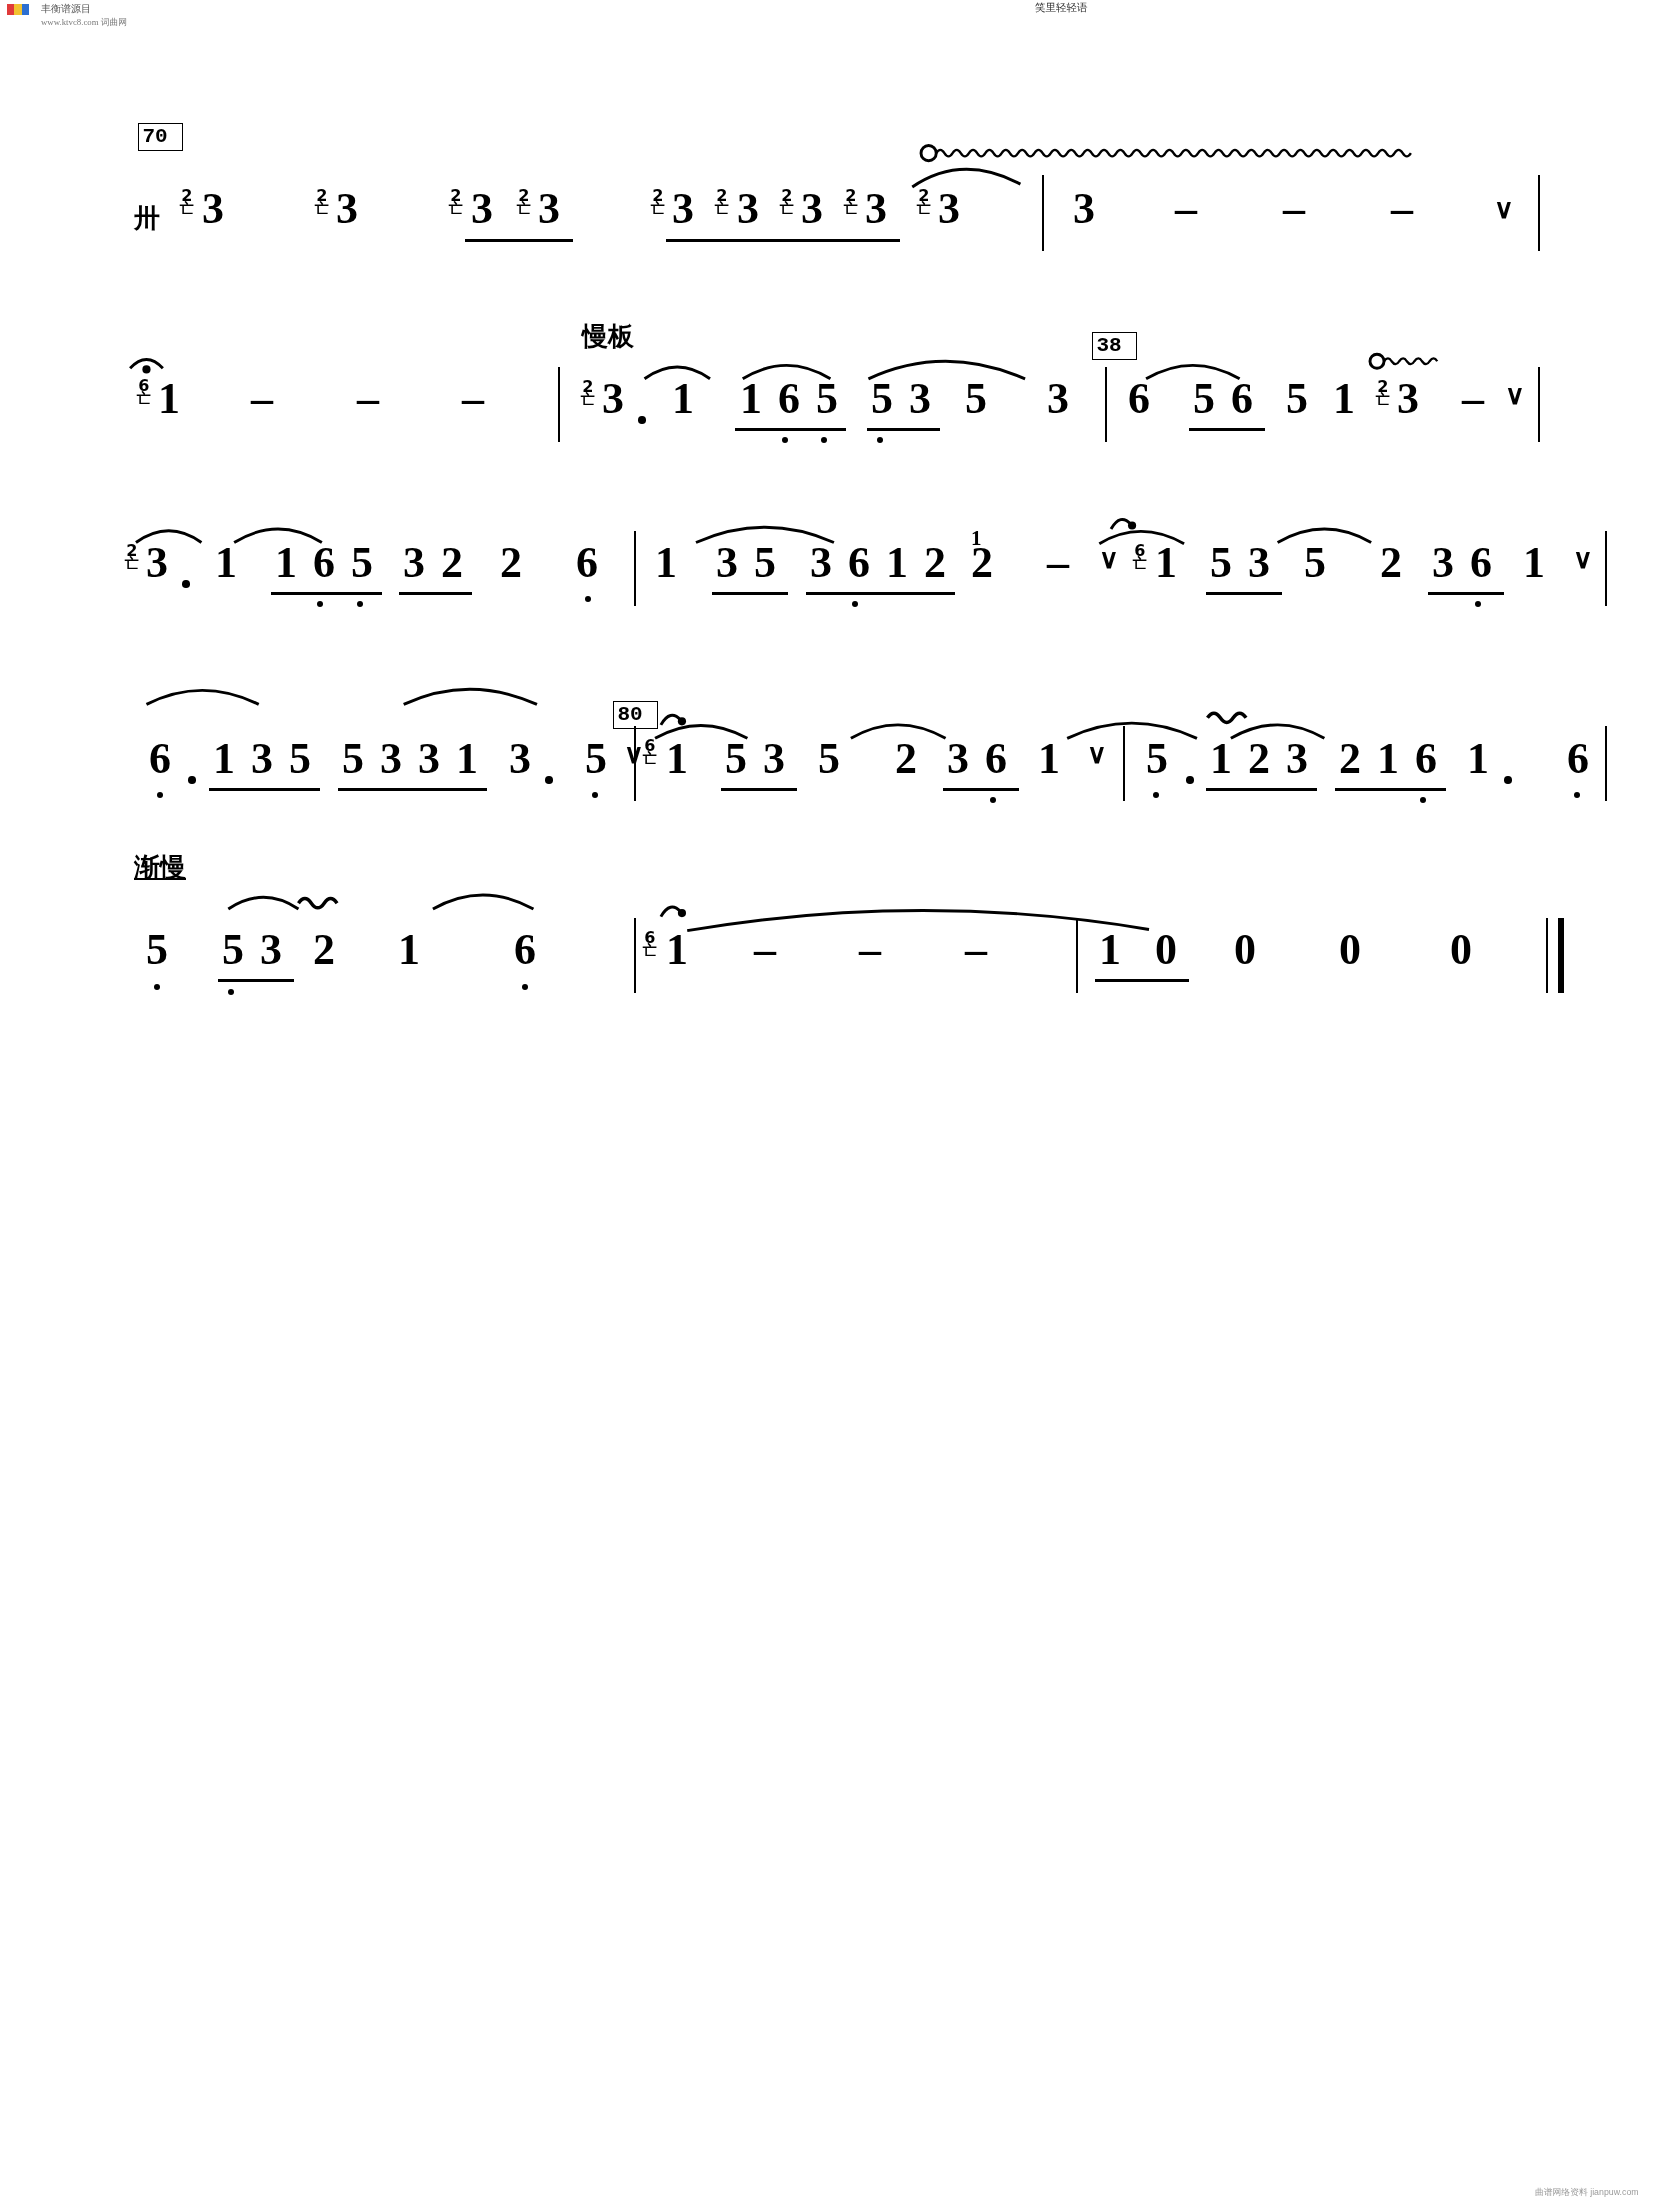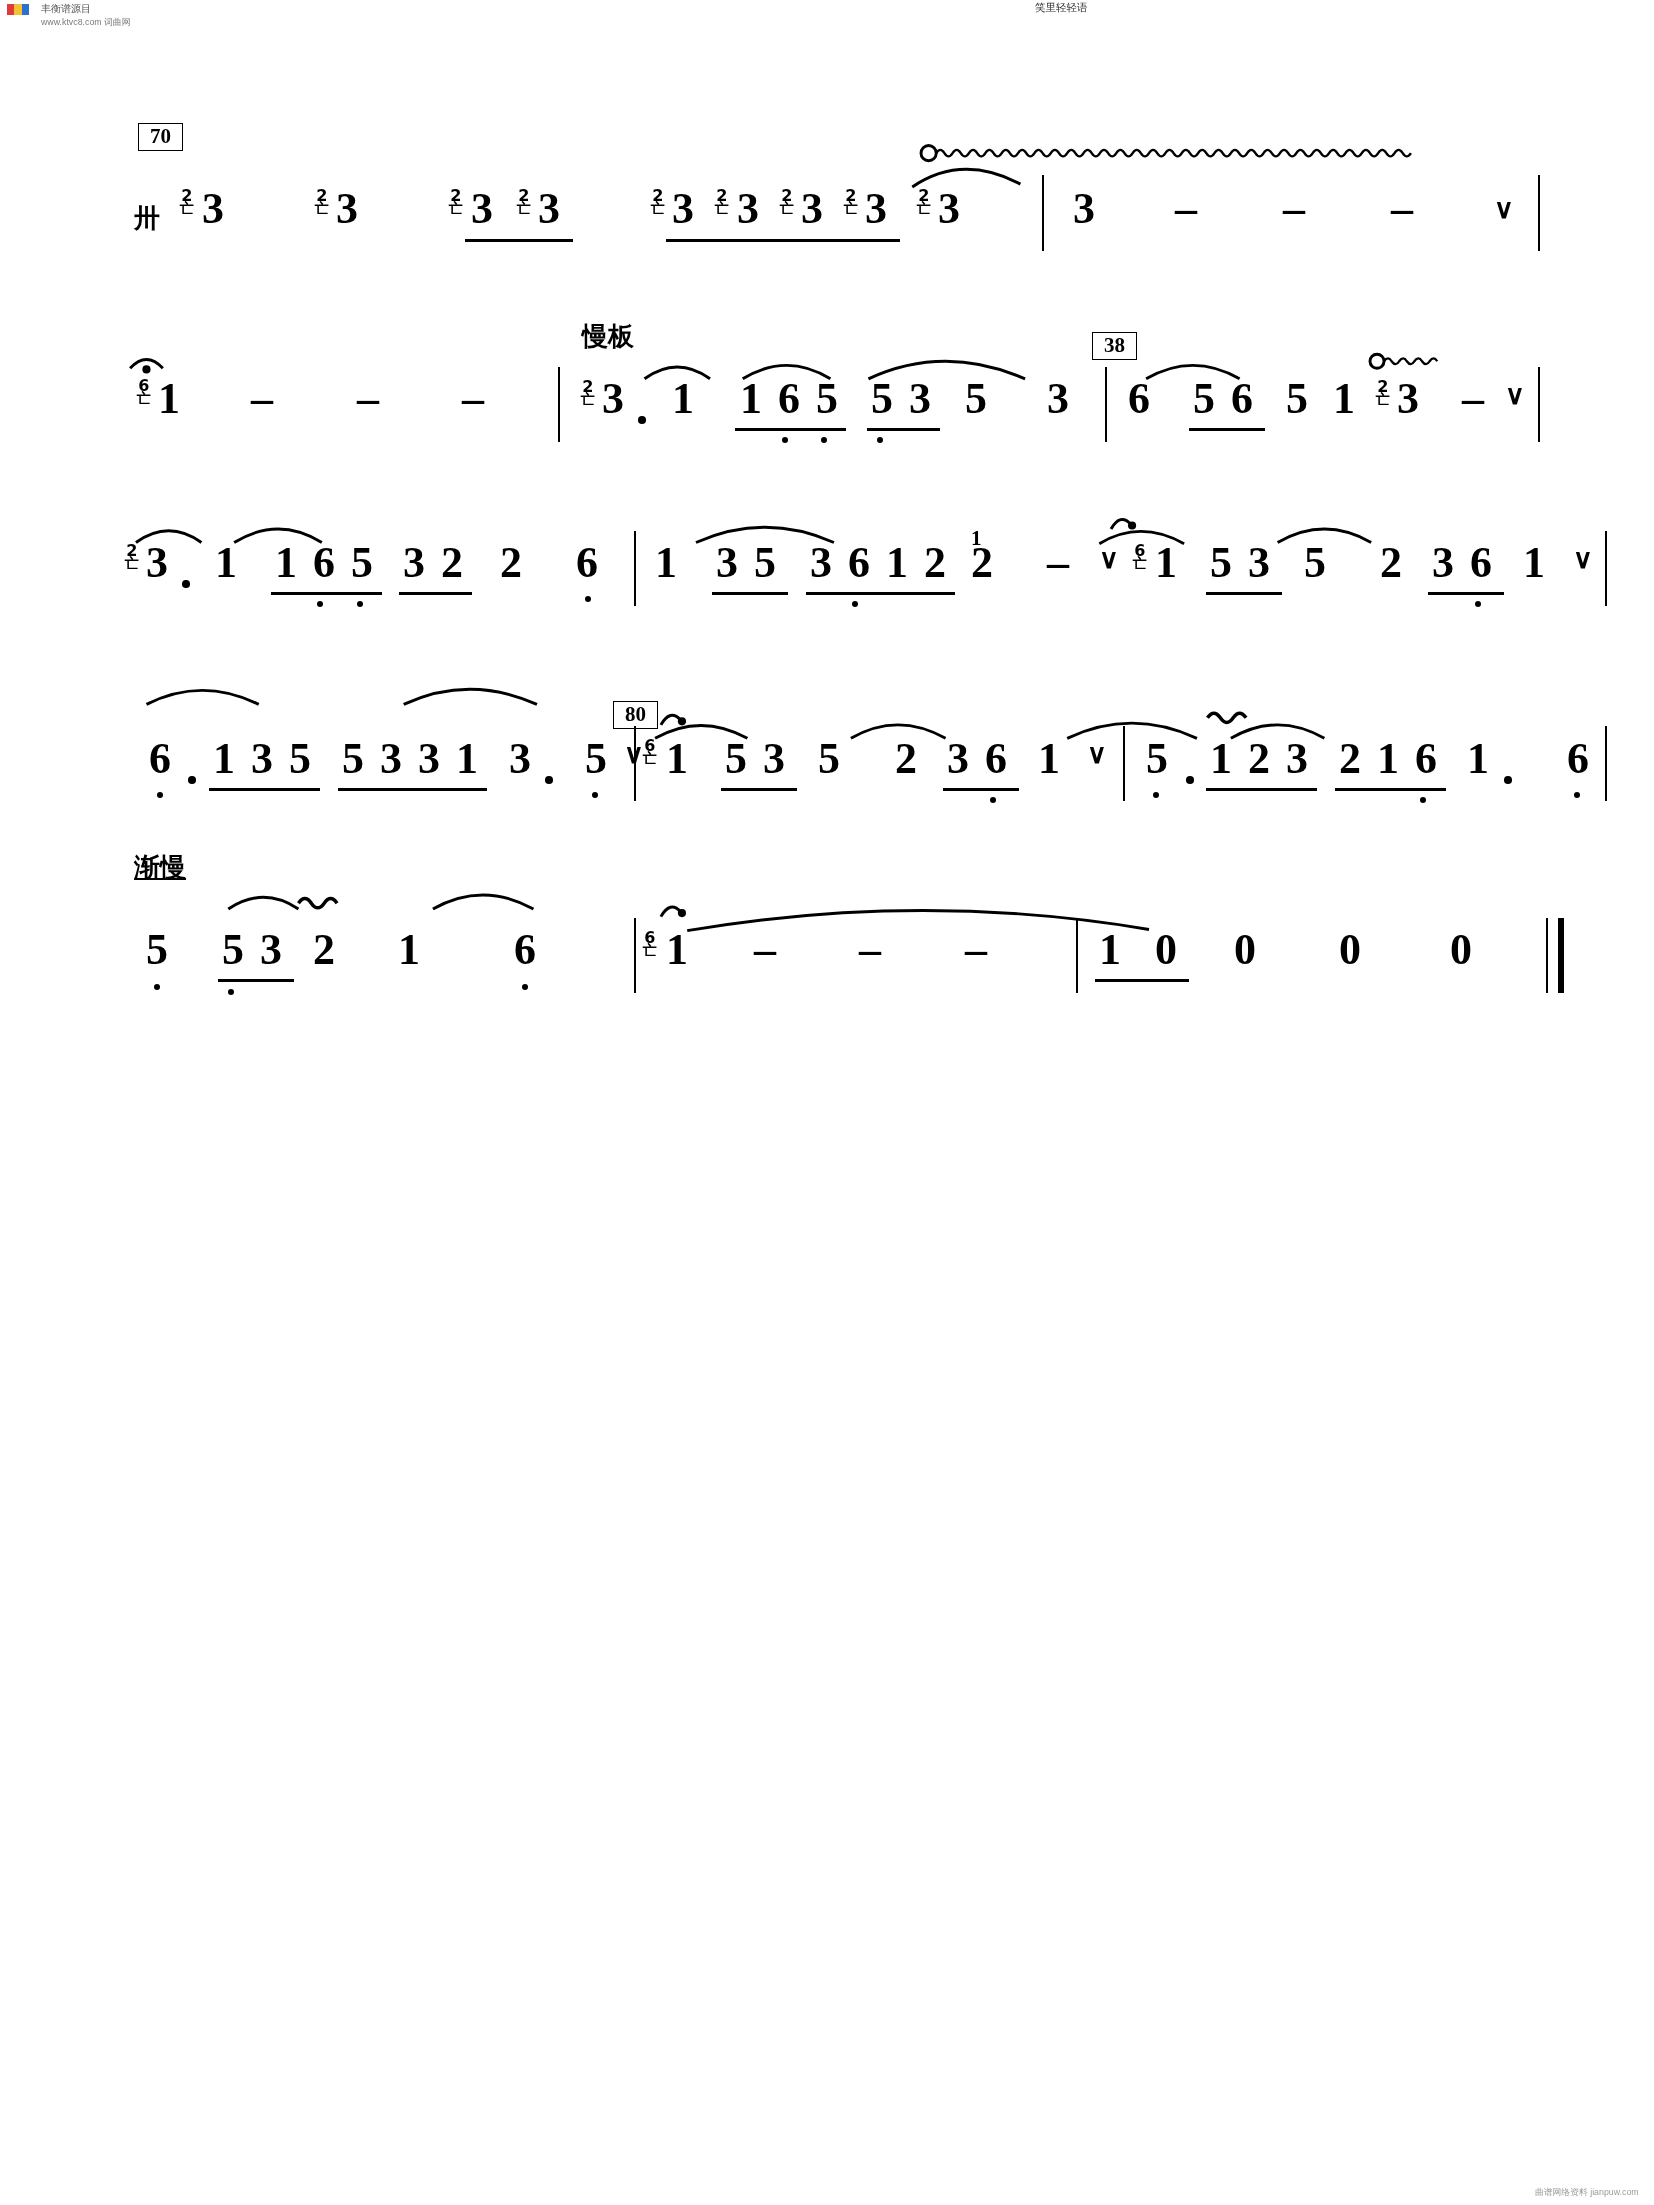--- a/index.html
+++ b/index.html
@@ -22,21 +22,21 @@
     top: 0; left: 0;
     width: 1655px;
     height: 28px;
   }
   .wm-left {
     position: absolute;
     left: 41px; top: 2.3px;
     font-size: 10px;
     color: #555;
     letter-spacing: 0;
-    font-family: Liberation Sans, sans-serif;
+    font-family: Liberation Serif, serif;
   }
   .wm-left .l2 { display:block; margin-top:1.2px; color:#7a7a7a; font-size:8.8px;}
   .wm-center {
     position: absolute;
     left: 1035px; top: 1.2px;
     font-size: 10.5px;
     color: #2c2c2c;
     font-family: "Liberation Sans", sans-serif;
   }
   .wm-swatch {
@@ -79,25 +79,25 @@
     font-family: "DejaVu Sans", sans-serif;
     font-size: 26px;
     font-weight: 700;
     line-height: 1;
   }
 
   
   .measure-box {
     position: absolute;
     border: 1.8px solid #000;
-    font-family: Liberation Serif, serif;
+    font-family: Liberation Mono, monospace;
     font-size: 21px;
     font-weight: 700;
     line-height: 23.4px;
-    text-align: center;
+    text-align: left;
     padding: 1.2px 3.5px;
     background: #fff;
   }
 
   
   .keymark {
     position: absolute;
     font-family: "DejaVu Sans", sans-serif;
     font-size: 16px;
     font-weight: 700;

